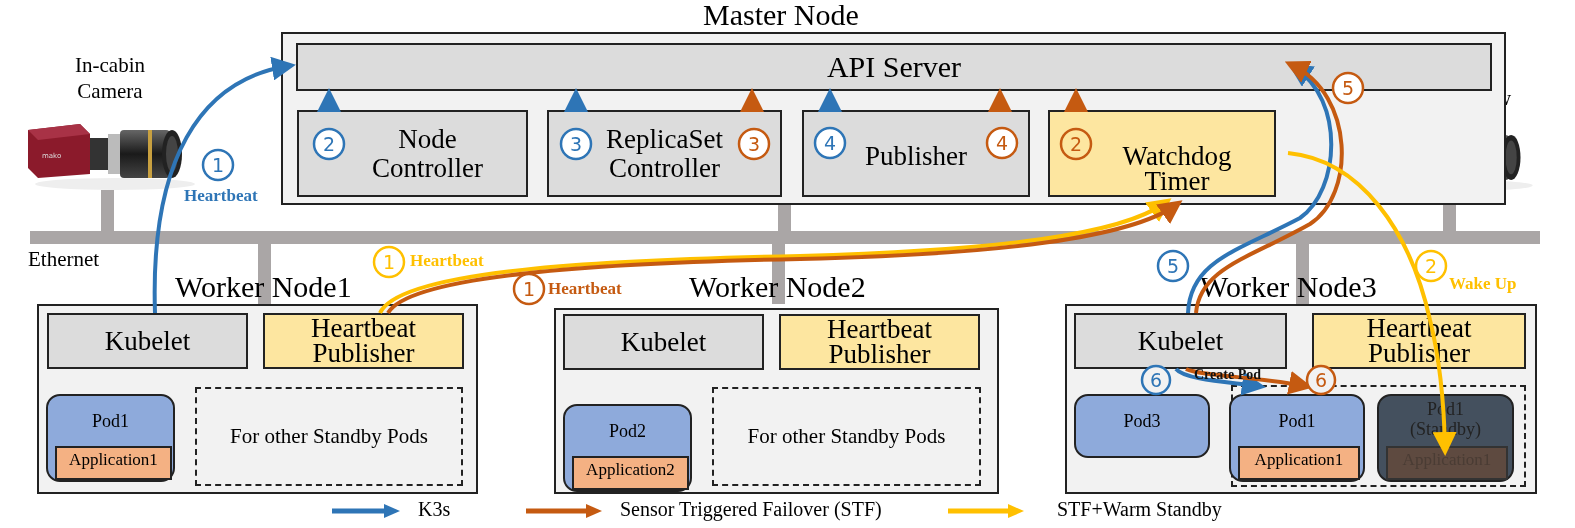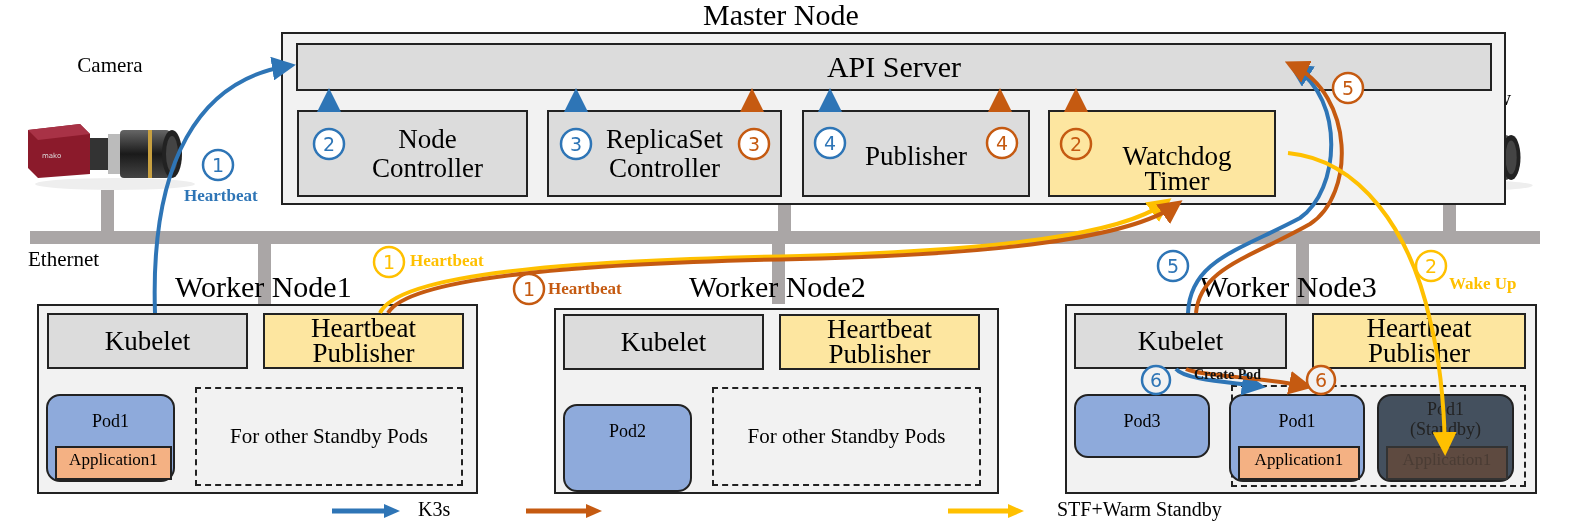--- a/index.html
+++ b/index.html
@@ -30,20 +30,21 @@
 <div class="abs" style="left:30px; top:231px; width:1510px; height:13px; background:#aaa6a6;"></div>
 <div class="abs" style="left:101px; top:190px; width:13px; height:45px; background:#aaa6a6;"></div>
 <div class="abs" style="left:778px; top:203px; width:13px; height:30px; background:#aaa6a6;"></div>
 <div class="abs" style="left:1443px; top:190px; width:13px; height:45px; background:#aaa6a6;"></div>
 <div class="abs" style="left:258px; top:242px; width:13px; height:62px; background:#aaa6a6;"></div>
 <div class="abs" style="left:772px; top:242px; width:13px; height:62px; background:#aaa6a6;"></div>
 <div class="abs" style="left:1296px; top:242px; width:13px; height:62px; background:#aaa6a6;"></div>
 <div class="abs eth-label" style="left:28px; top:247px;">Ethernet</div>
 
 <div class="abs cam-label" style="left:40px; top:52px; width:140px;">
+  <div>In-cabin</div>
   <div>Camera</div>
 </div>
 <svg class="camera" style="left:20px; top:112px;" width="180" height="80" viewBox="0 0 180 80">
   <defs>
     <linearGradient id="lensg" x1="0" y1="0" x2="0" y2="1">
       <stop offset="0" stop-color="#666"></stop>
         <stop offset="0.5" stop-color="#1a1a1a"></stop>
         <stop offset="1" stop-color="#444"></stop>
     </linearGradient>
   </defs>
@@ -112,20 +113,21 @@
 
 <div class="abs title" style="left:689px; top:270px;">Worker Node2</div>
 <div class="abs node-outer" style="left:554px; top:308px; width:445px; height:186px;"></div>
 <div class="abs gray-box comp-text" style="left:563px; top:314px; width:201px; height:56px;">Kubelet</div>
 <div class="abs yellow-box comp-text" style="left:779px; top:314px; width:201px; height:56px; flex-direction:column;">
   <div>Heartbeat</div>
   <div>Publisher</div>
 </div>
 <div class="abs pod" style="left:563px; top:394px; width:129px; height:88px;margin-top:10px;">
   <div class="pod-label" style="top:16px;">Pod2</div>
+  <div class="app" style="left:7px; top:50px; width:113px; height:30px;">Application2</div>
 </div>
 <div class="abs dashed" style="left:712px; top:387px; width:269px; height:99px;">For other Standby Pods</div>
 
 <div class="abs title" style="left:1200px; top:270px;">Worker Node3</div>
 <div class="abs node-outer" style="left:1065px; top:304px; width:472px; height:190px;"></div>
 <div class="abs gray-box comp-text" style="left:1074px; top:313px; width:213px; height:56px;">Kubelet</div>
 <div class="abs yellow-box comp-text" style="left:1312px; top:313px; width:214px; height:56px; flex-direction:column;">
   <div>Heartbeat</div>
   <div>Publisher</div>
 </div>
@@ -243,18 +245,19 @@
 <div class="abs" style="left:330px; top:497px; width:960px; height:28px;">
   <svg class="abs" style="left:0; top:6px;" width="72" height="16">
       <line x1="2" y1="8" x2="56" y2="8" stroke="#2e75b6" stroke-width="5"></line>
       <path d="M54,1 L70,8 L54,15 z" fill="#2e75b6"></path>
     </svg>
   <div class="abs legend-text" style="left:88px; top:1px;">K3s</div>
   <svg class="abs" style="left:194px; top:6px;" width="80" height="16">
       <line x1="2" y1="8" x2="64" y2="8" stroke="#c55a11" stroke-width="5"></line>
       <path d="M62,1 L78,8 L62,15 z" fill="#c55a11"></path>
     </svg>
+  <div class="abs legend-text" style="left:290px; top:1px;">Sensor Triggered Failover (STF)</div>
   <svg class="abs" style="left:616px; top:6px;" width="80" height="16">
       <line x1="2" y1="8" x2="64" y2="8" stroke="#ffc000" stroke-width="5"></line>
       <path d="M62,1 L78,8 L62,15 z" fill="#ffc000"></path>
     </svg>
   <div class="abs legend-text" style="left:727px; top:1px;">STF+Warm Standby</div>
 </div>
 
 </body></html>

